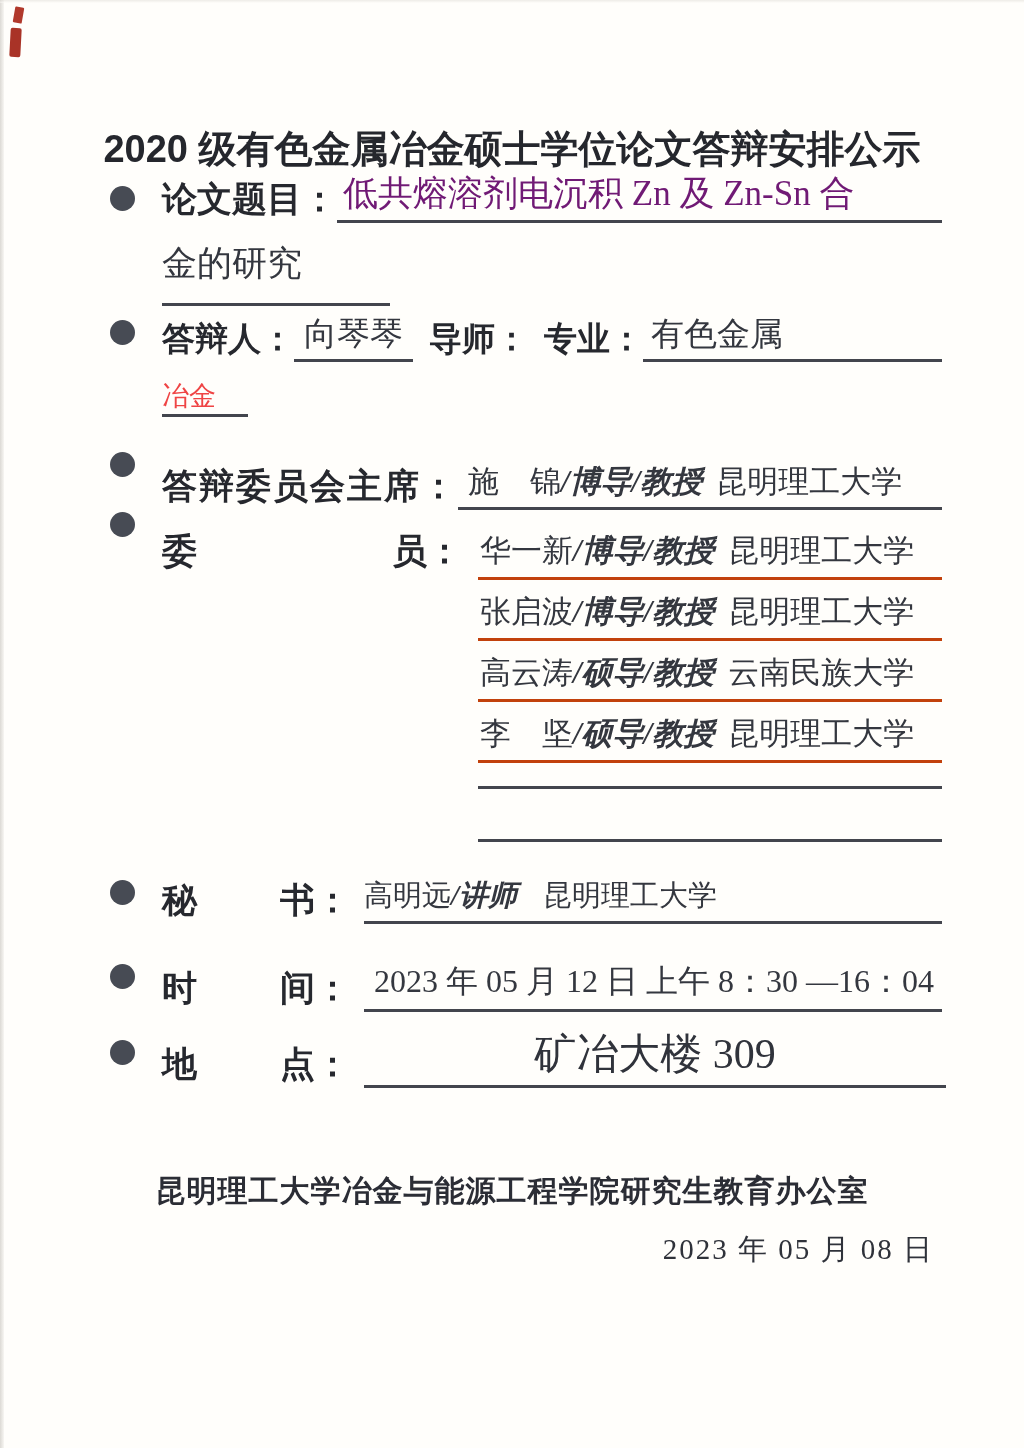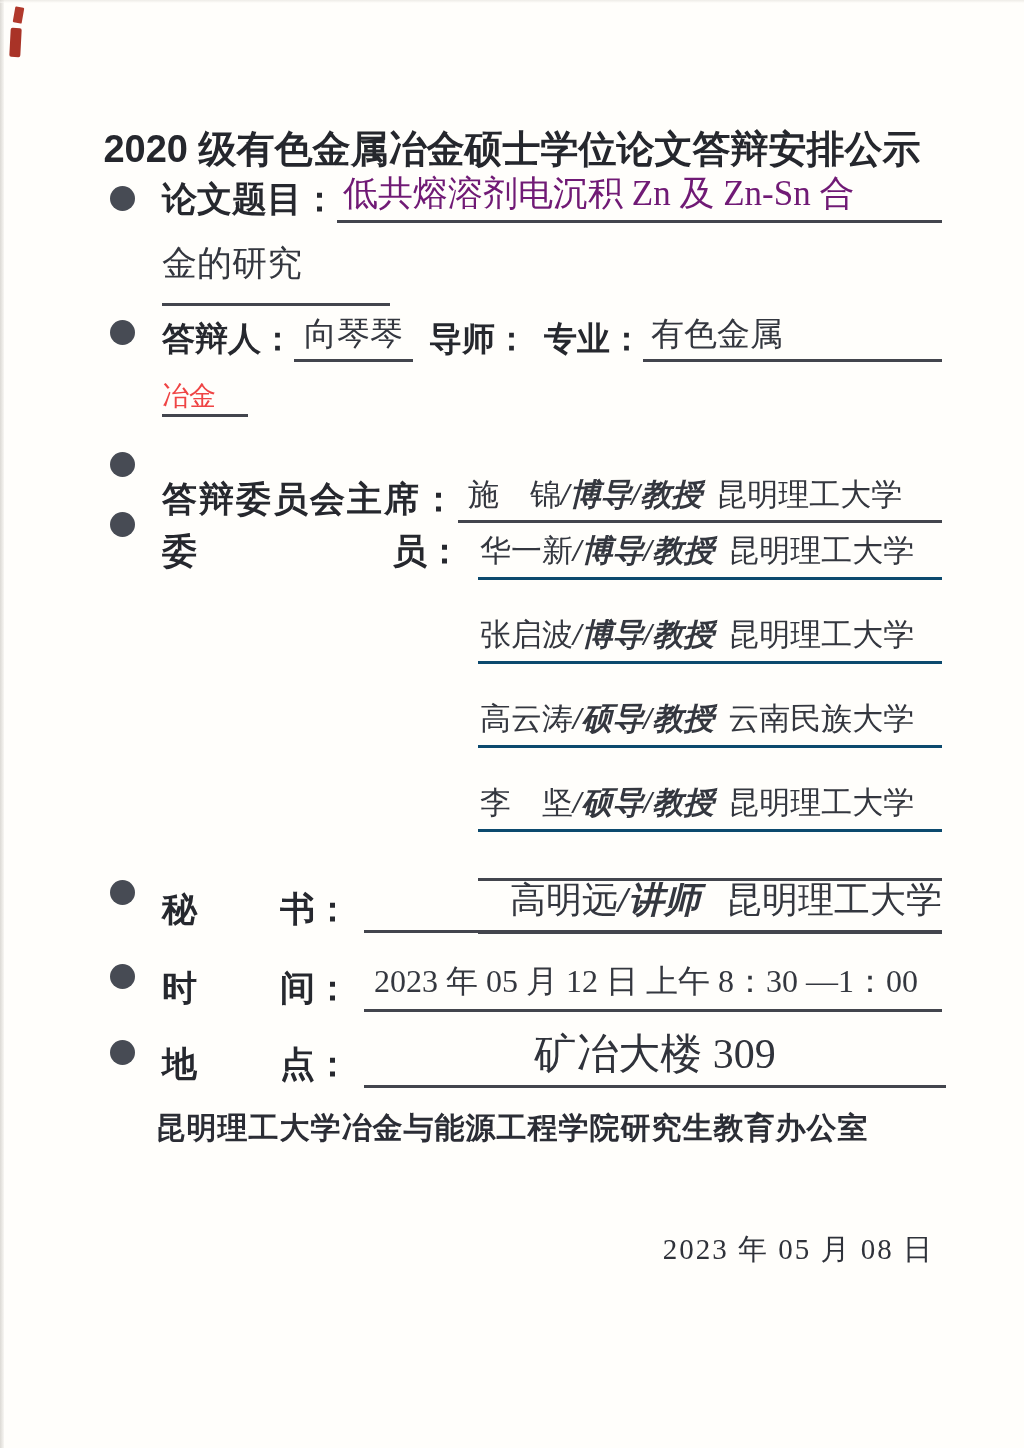--- a/index.html
+++ b/index.html
@@ -70,66 +70,66 @@
   #defender-line1 { top:312px; left:162px; width:780px; font-size:33px; }
   #defender-line1 .gap { width:16px; }
   #defender-line1 .uname { padding:0 10px 2px; color:#34373f; }
   #defender-line1 .ulast { flex:1; padding:0 4px 2px 8px; color:#34373f; }
   #defender-line2 {
     position:absolute; top:378px; left:162px; width:86px;
     font-size:27px; color:#ef4444;
   }
 
   
-  #chair-row { top:474px; left:162px; width:780px;justify-content:space-between; }
+  #chair-row { top:461px; left:162px; width:780px;justify-content:space-between; }
   #chair-row .chair-label { font-size:35px; letter-spacing:2px; }
   #chair-row .value { flex:1; font-size:31px; padding:0 2px 4px 10px; color:#34373f; }
 
   
   #committee-label {
     position:absolute; top:528px; left:162px; width:300px;
     display:flex; justify-content:space-between;
     font-weight:700; font-size:35px; color:#26282e;
   }
   #committee-rows { position:absolute; top:528px; left:478px; width:464px; font-size:31px; }
   .member-row {
-    border-bottom:3px solid #0c4a6e;
-    padding:2px 2px 5px 2px; margin-bottom:32px;
+    border-bottom:3px solid #c2410c;
+    padding:2px 2px 5px 2px; margin-bottom:9px;
     white-space:nowrap; color:#34373f;
   }
   .blank-line-1 { height:14px; border-bottom:3px solid #43454d; margin-top:4px; }
   .blank-line-2 { height:14px; border-bottom:3px solid #43454d; margin-top:36px; }
 
   
   .split-label {
     display:flex; justify-content:space-between; width:188px;
     font-weight:700; font-size:35px; color:#26282e; flex-shrink:0;
   }
   #secretary-row { top:876px; left:162px; width:780px; }
   #secretary-row .value {
-    flex:1; margin-left:14px; text-align:right;
-    font-size:36px; padding-bottom:5px; color:#34373f;
+    flex:1; margin-left:14px; text-align:left;
+    font-size:29px; padding-bottom:5px; color:#34373f;
   }
   #secretary-row .affil { margin-left:26px; }
 
   #time-row { top:960px; left:162px; width:780px; }
   #time-row .value {
     flex:1; margin-left:14px; text-align:left;
     font-size:32px; padding:0 2px 5px 10px; color:#34373f;
   }
 
   #location-row { top:1026px; left:162px; width:784px; }
   #location-row .value {
     flex:1; margin-left:14px; text-align:center;
     font-size:42px; padding-bottom:3px; color:#30333b;
   }
 
   
   #footer-office {
-    position:absolute; top:1108px; left:0; right:0;
+    position:absolute; top:1171px; left:0; right:0;
     text-align:center; font-weight:700; font-size:30px;
     letter-spacing:1px; color:#2b2d35;
   }
   #footer-date {
     position:absolute; top:1230px; right:90px;
     font-size:29px; letter-spacing:2px; color:#2f323a;
   }
 </style>
 </head>
 <body>
@@ -204,21 +204,21 @@
     <span class="value u">
       <span>高明远</span><span class="rank">/讲师</span><span class="affil">昆明理工大学</span>
     </span>
   </div>
 
   <div class="row" id="time-row">
     <span class="split-label">
       <span>时</span>
       <span>间：</span>
     </span>
-    <span class="value u">2023 年 05 月 12 日 上午 8：30 —1：00</span>
+    <span class="value u">2023 年 05 月 12 日 上午 8：30 —16：04</span>
   </div>
 
   <div class="row" id="location-row">
     <span class="split-label">
       <span>地</span>
       <span>点：</span>
     </span>
     <span class="value u">矿冶大楼 309</span>
   </div>
 

